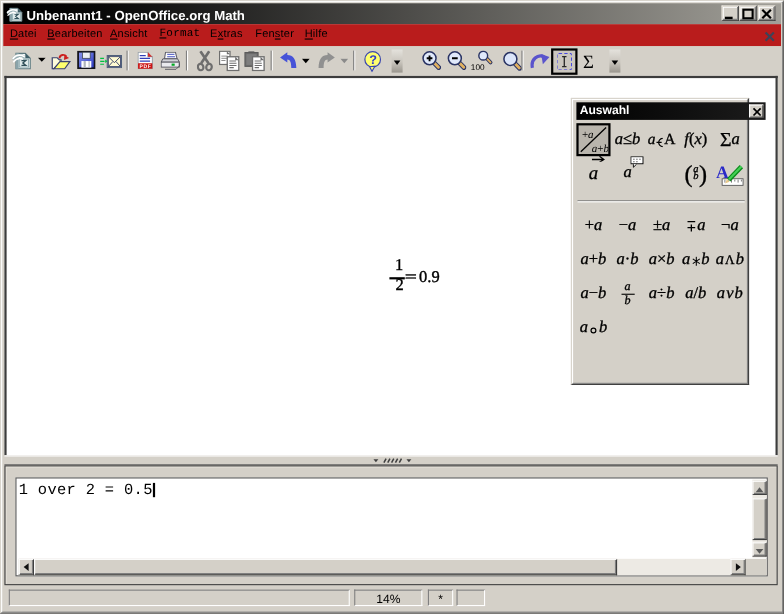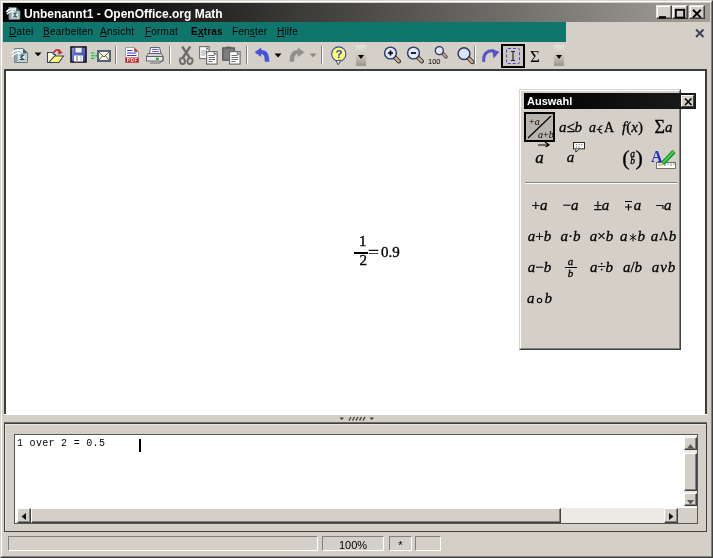--- a/index.html
+++ b/index.html
@@ -8,37 +8,37 @@
 #win{position:absolute;left:0;top:0;width:713px;height:558px;background:#d4d0c8;
 border-top:1px solid #d8d4cc;border-left:1px solid #d8d4cc;border-right:1px solid #404040;border-bottom:1px solid #404040;}
 #win2{position:absolute;left:1px;top:1px;width:711px;height:556px;
 border-top:1px solid #fff;border-left:1px solid #fff;border-right:1px solid #808080;border-bottom:1px solid #808080;}
 #titlebar{position:absolute;left:3px;top:3px;width:707px;height:19px;
 background:linear-gradient(to right,#000 0%,#0a0a0a 14%,#a2a099 100%);}
 #title-txt{position:absolute;left:21px;top:4px;color:#fff;font-size:12px;font-weight:bold;}
 .tbtn{position:absolute;top:2px;width:16px;height:14px;background:#d4d0c8;
 border-top:1px solid #e8e4dc;border-left:1px solid #e8e4dc;border-right:1px solid #404040;border-bottom:1px solid #404040;
 box-shadow:inset -1px -1px 0 #808080, inset 1px 1px 0 #fff;}
-#menubar{position:absolute;left:3px;top:22px;width:563px;height:20px;background:#0f766e;}
+#menubar{position:absolute;left:3px;top:22px;width:707px;height:20px;background:#b91c1c;}
 .mitem{position:absolute;top:4px;font-size:10px;color:#000;letter-spacing:0.2px;}
 .mitem u{text-decoration:underline;}
 #toolbar{position:absolute;left:3px;top:42px;width:707px;height:27px;background:#d4d0c8;}
 #toolbar svg{position:absolute;}
 .tsep{position:absolute;top:4px;width:2px;height:18px;border-left:1px solid #808080;border-right:1px solid #fff;}
 .tdrop{position:absolute;top:3px;width:10px;height:21px;background:linear-gradient(to bottom,#e4e2dc 0%,#c8c4bc 55%,#9a968e 100%);}
 .tdrop:after{content:"";position:absolute;left:2px;bottom:4px;border:3px solid transparent;border-top:4px solid #000;}
 #doc{position:absolute;left:4px;top:69px;width:703px;height:345px;background:#fff;
 border-top:2px solid #3c3c3c;border-left:2px solid #3c3c3c;border-right:2px solid #3c3c3c;}
 .frm{position:absolute;font-family:"Liberation Serif",serif;font-size:15px;color:#000;-webkit-text-stroke:0.35px #000;}
 #split{position:absolute;left:4px;top:414px;width:703px;height:9px;background:#d4d0c8;
 border-top:1px solid #fff;border-bottom:1px solid #696969;}
 #cmdwin{position:absolute;left:4px;top:423px;width:703px;height:109px;background:#d4d0c8;border:1px solid #404040;
 box-shadow:inset 1px 1px 0 #e8e4dc;}
 #cmdedit{position:absolute;left:9px;top:10px;width:684px;height:90px;background:#fff;border:1px solid #565656;}
-#cmdtext{position:absolute;left:2px;top:3px;font-family:"Liberation Mono",monospace;font-size:10px;letter-spacing:0.3px;color:#000;white-space:pre;}
+#cmdtext{position:absolute;left:2px;top:3px;font-family:"Liberation Mono",monospace;font-size:14px;letter-spacing:0.3px;color:#000;white-space:pre;}
 #cursor{position:absolute;left:124px;top:4px;width:2px;height:13px;background:#000;}
 .sbtn{position:absolute;background:#d4d0c8;border-top:1px solid #fff;border-left:1px solid #fff;border-right:1px solid #404040;border-bottom:1px solid #404040;box-shadow:inset -1px -1px 0 #808080;}
 .sthumb{position:absolute;background:#d4d0c8;border-top:1px solid #fff;border-left:1px solid #fff;border-right:1px solid #404040;border-bottom:1px solid #404040;box-shadow:inset -1px -1px 0 #808080;}
 .strack{position:absolute;background:#edeae4;}
 #statusbar{position:absolute;left:3px;top:534px;width:707px;height:19px;}
 .scell{position:absolute;top:2px;height:15px;border:1px solid;border-color:#808080 #fff #fff #808080;background:#d4d0c8;font-size:11px;line-height:16px;text-align:center;color:#000;}
 #panel{position:absolute;left:519px;top:89px;width:162px;height:261px;background:#d4d0c8;
 border-top:1px solid #d8d4cc;border-left:1px solid #d8d4cc;border-right:1px solid #404040;border-bottom:1px solid #404040;}
 #panel-in{position:absolute;left:0;top:0;width:160px;height:259px;
 border-top:1px solid #fff;border-left:1px solid #fff;border-right:1px solid #808080;border-bottom:1px solid #808080;}
@@ -75,22 +75,22 @@
         <rect x="2.8" y="1.8" width="8.4" height="7.8" fill="none" stroke="#000" stroke-width="1.9"></rect>
       </svg></div>
  <div class="tbtn" style="left:686px;"><svg width="14" height="12" viewBox="0 0 14 12">
         <path d="M3,1.8 L10.8,9.6 M10.8,1.8 L3,9.6" stroke="#000" stroke-width="2"></path>
       </svg></div>
 </div>
 <div id="menubar">
  <span class="mitem" style="left:6px;"><u>D</u>atei</span>
  <span class="mitem" style="left:40px;"><u>B</u>earbeiten</span>
  <span class="mitem" style="left:97px;"><u>A</u>nsicht</span>
- <span class="mitem" style="left:142px;"><u>F</u>ormat</span>
- <span class="mitem" style="left:188px;font-weight:bold;">E<u>x</u>tras</span>
+ <span class="mitem" style="left:142px;font-family:Liberation Mono, monospace;"><u>F</u>ormat</span>
+ <span class="mitem" style="left:188px;">E<u>x</u>tras</span>
  <span class="mitem" style="left:229px;">Fen<u>s</u>ter</span>
  <span class="mitem" style="left:274px;"><u>H</u>ilfe</span>
  <svg style="position:absolute;left:691px;top:5px" width="12" height="12" viewBox="0 0 12 12">
       <path d="M2,2.5 L9.5,10 M9.5,2.5 L2,10" stroke="#3d4358" stroke-width="2"></path>
     </svg>
 </div>
 <div id="toolbar">
 <svg style="left:8px;top:4px" width="19" height="18" viewBox="0 0 19 18">
  <path d="M3.5,2.5 L12,2.5 L16.5,7 L16.5,16.5 L3.5,16.5 Z" fill="#f3f8f8" stroke="#5e7a80" stroke-width="1"></path>
  <path d="M3.5,2.5 L6,2.5 L6,16.5 L3.5,16.5 Z" fill="#8aa4aa"></path>
@@ -260,21 +260,21 @@
         </svg></div>
   <div class="sthumb" style="left:16px;top:73px;width:530px;height:15px;"></div>
   <div class="sbtn" style="left:649px;top:73px;width:14px;height:15px;"><svg width="12" height="13" viewBox="0 0 12 13">
           <polygon points="8.5,6.5 4,3 4,10" fill="#101010"></polygon>
         </svg></div>
   <div style="position:absolute;left:663px;top:73px;width:19px;height:15px;background:#d4d0c8;"></div>
  </div>
 </div>
 <div id="statusbar">
  <div class="scell" style="left:5px;width:310px;"></div>
- <div class="scell" style="left:319px;width:62px;">100%</div>
+ <div class="scell" style="left:319px;width:62px;">14%</div>
  <div class="scell" style="left:386px;width:23px;">*</div>
  <div class="scell" style="left:412px;width:26px;"></div>
 </div>
 <div id="panel">
  <div id="panel-in"></div>
  <div id="ptitle">
       <span>Auswahl</span>
   <div id="pclose">
         <svg width="9" height="9" viewBox="0 0 9 9">
           <path d="M1,1.5 L7.5,8 M7.5,1.5 L1,8" stroke="#000" stroke-width="1.6"></path>

